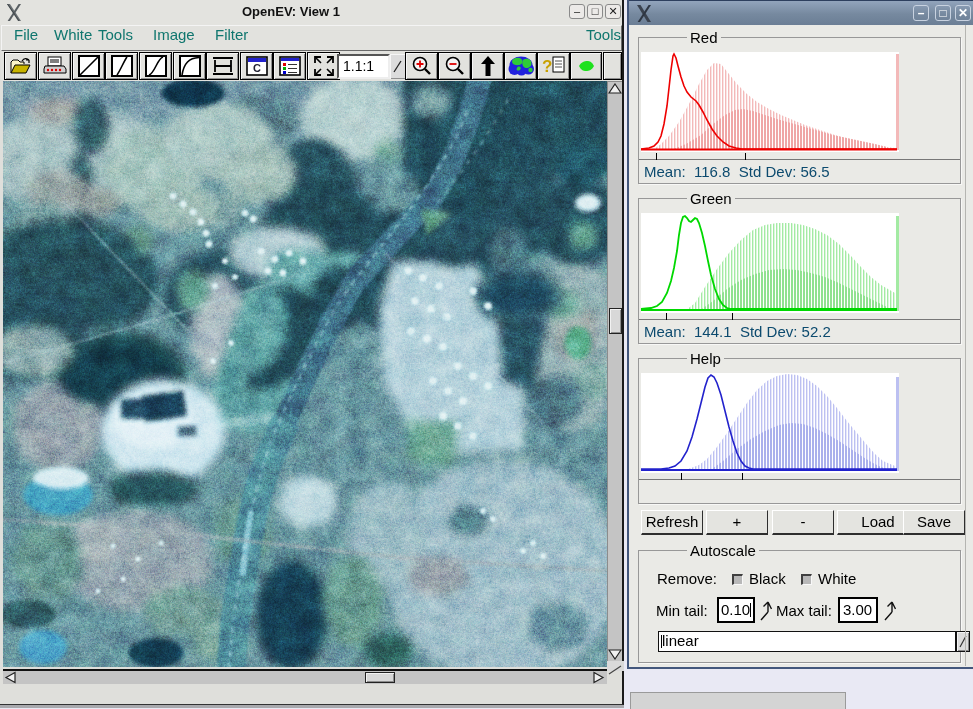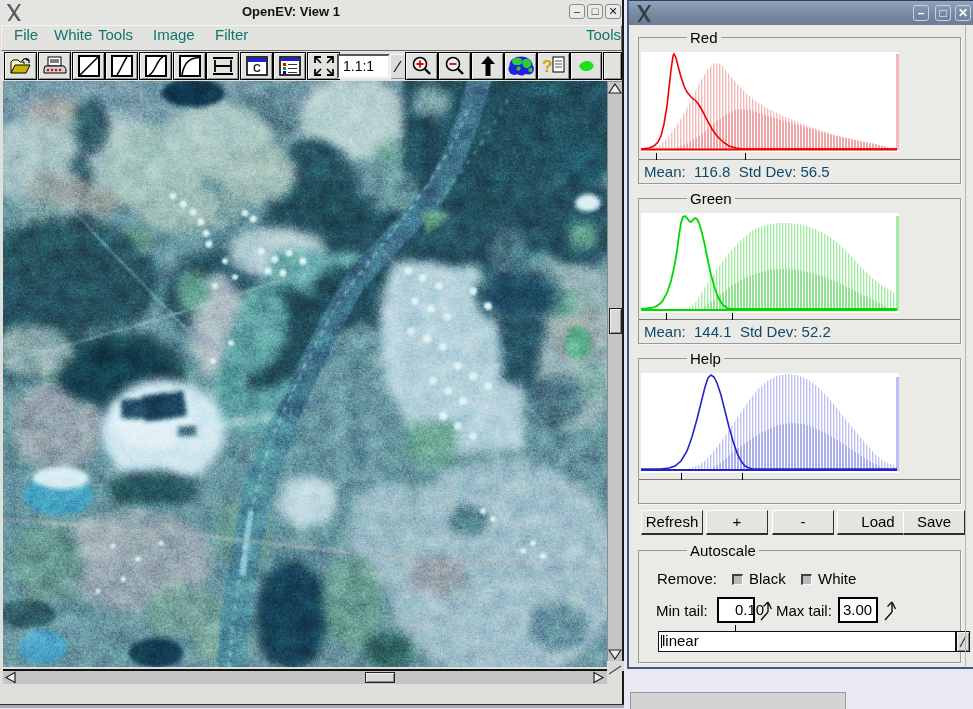--- a/index.html
+++ b/index.html
@@ -524,21 +524,21 @@
 
   <div class="gframe abs" style="top:550px;height:113px">
     <span class="glabel abs">Autoscale</span>
     <div class="abs" style="left:18px;top:19px;font-size:15px">Remove:</div>
     <div class="cb abs" style="left:93px;top:23px"></div>
     <div class="abs" style="left:110px;top:19px;font-size:15px">Black</div>
     <div class="cb abs" style="left:162px;top:23px"></div>
     <div class="abs" style="left:179px;top:19px;font-size:15px">White</div>
 
     <div class="abs" style="left:17px;top:51px;font-size:15px">Min tail:</div>
-    <div class="entry abs" style="left:78px;top:46px;width:38px;height:26px;line-height:22px;padding-left:16px">0.10<span style="display:inline-block;width:1px;height:14px;background:#000;vertical-align:-2px"></span></div>
+    <div class="entry abs" style="left:78px;top:46px;width:38px;height:26px;line-height:22px;padding-left:2px">0.10<span style="display:inline-block;width:1px;height:14px;background:#000;vertical-align:-2px"></span></div>
     <svg class="abs" style="left:119px;top:48px" width="14" height="24" viewBox="0 0 14 24">
       <path d="M3,21 L10,13 M10,13 L10,3 M10,3 L5.5,7.5 M10,3 L13.5,10" stroke="#111" stroke-width="1.4" fill="none"></path>
     </svg>
     <div class="abs" style="left:137px;top:51px;font-size:15px">Max tail:</div>
     <div class="entry abs" style="left:199px;top:46px;width:40px;height:26px;line-height:22px;padding-left:3px">3.00</div>
     <svg class="abs" style="left:243px;top:48px" width="14" height="24" viewBox="0 0 14 24">
       <path d="M3,21 L10,13 M10,13 L10,3 M10,3 L5.5,7.5 M10,3 L13.5,10" stroke="#111" stroke-width="1.4" fill="none"></path>
     </svg>
 
     <div class="entry abs" style="left:19px;top:80px;width:298px;height:21px;line-height:17px;border-width:1px;border-color:#111;padding-left:2px"><span style="display:inline-block;width:1px;height:13px;background:#000;vertical-align:-2px"></span>linear</div>

